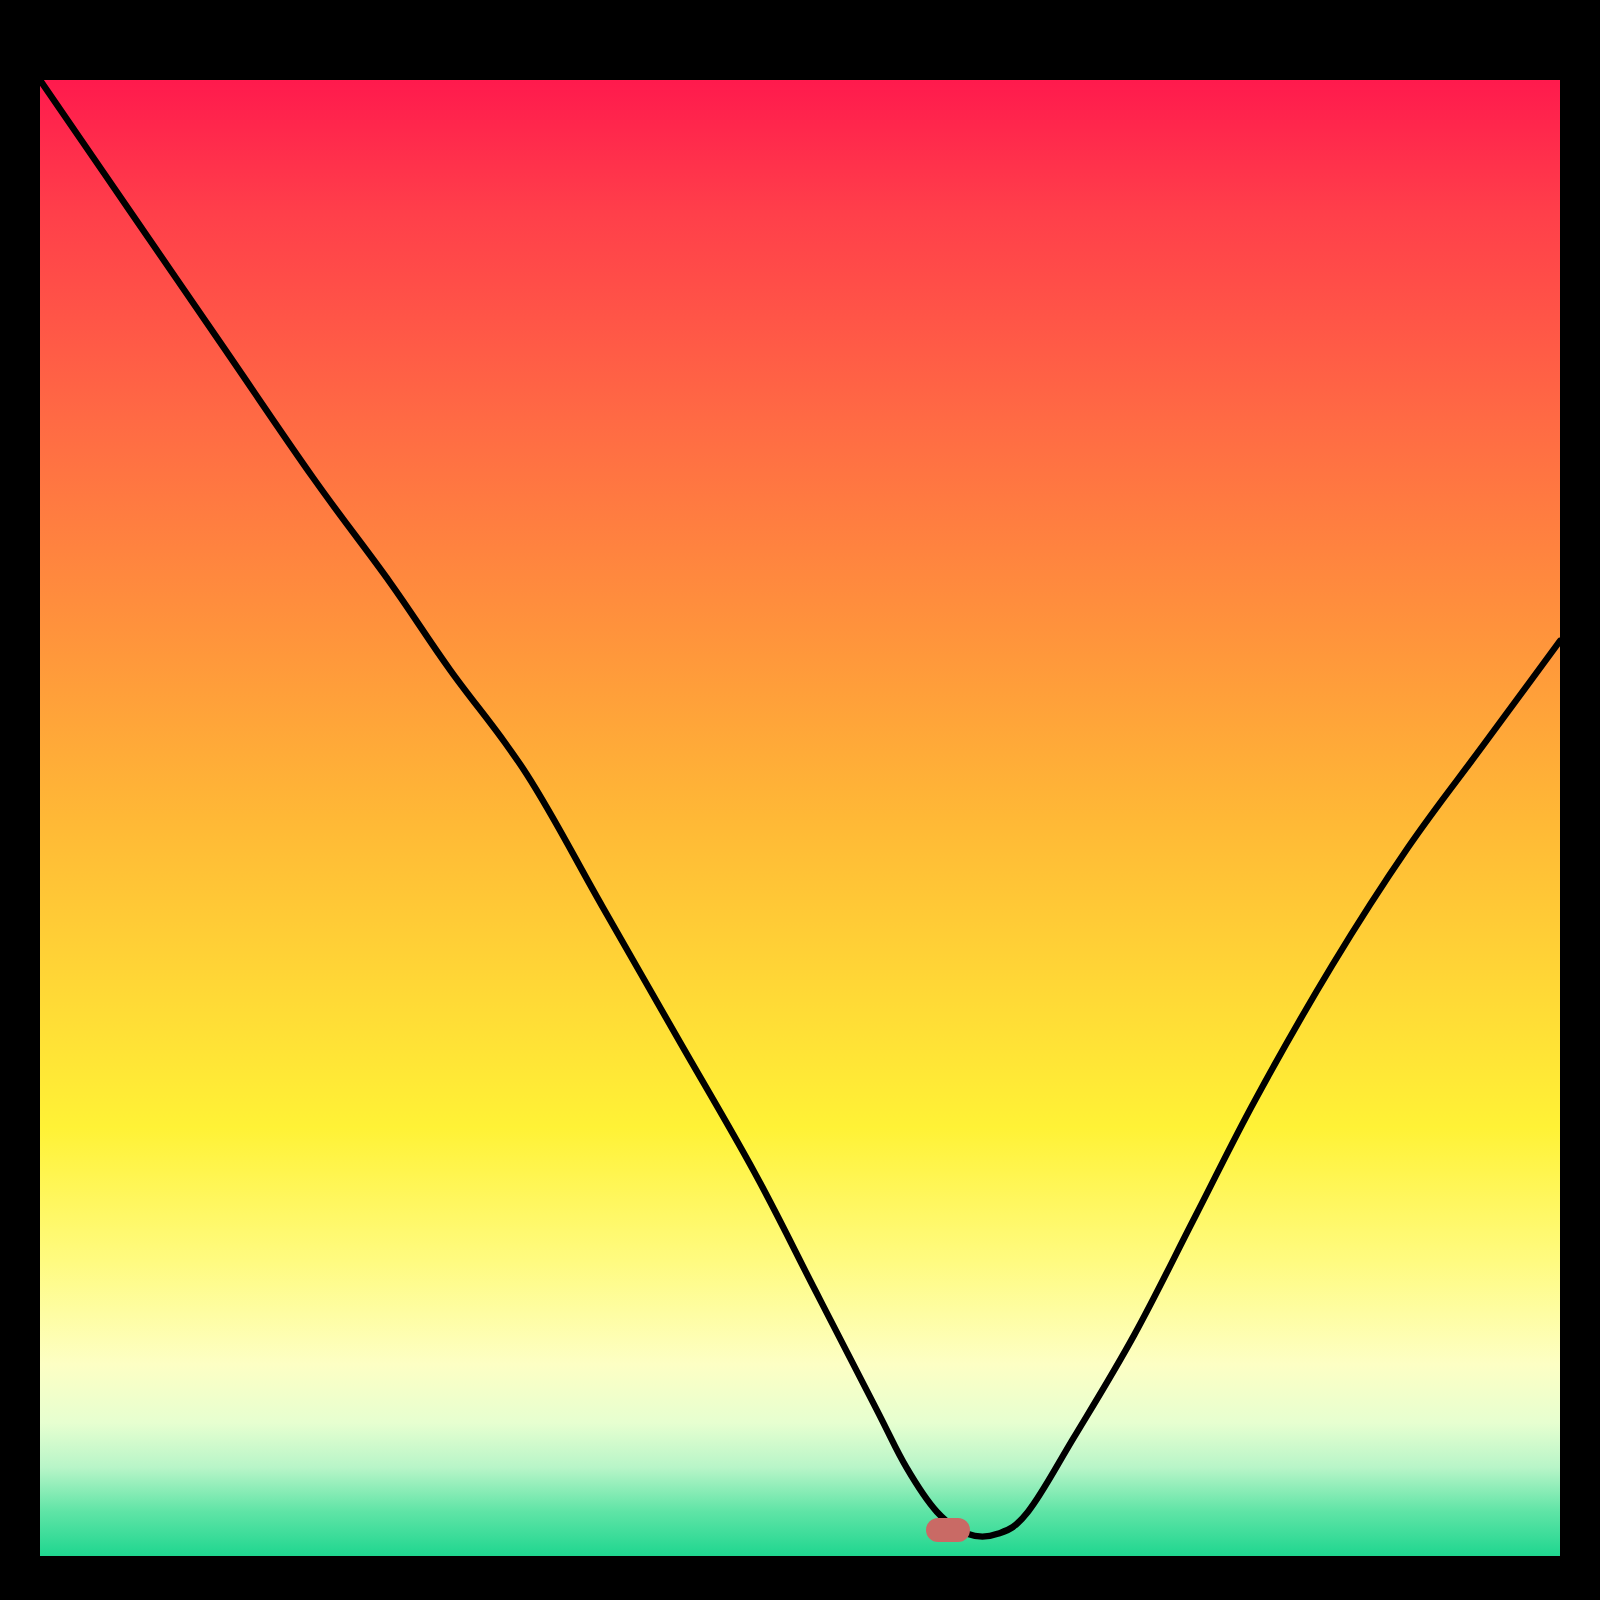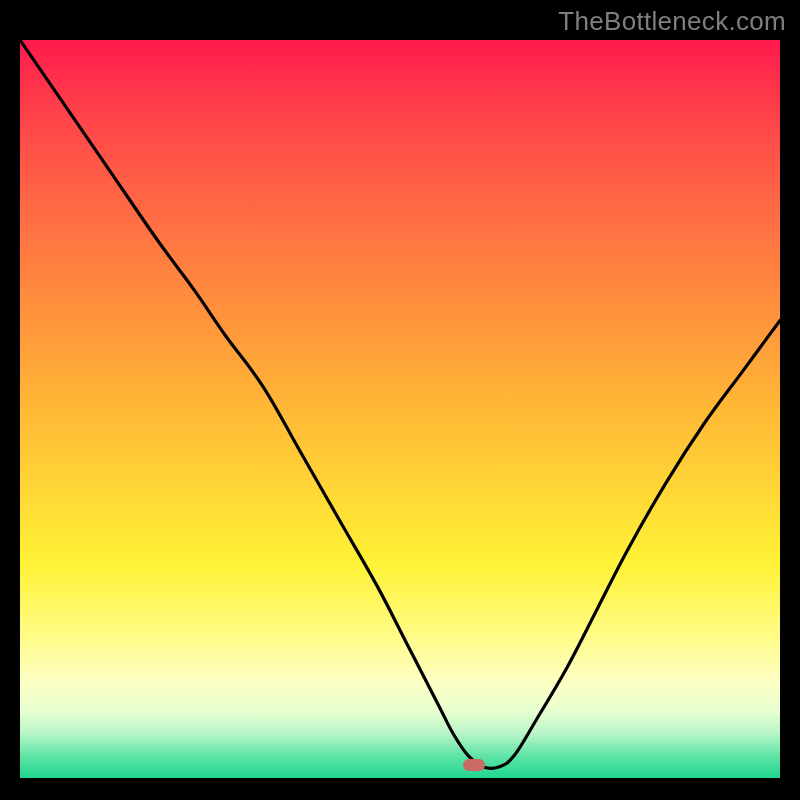--- a/index.html
+++ b/index.html
@@ -68,21 +68,20 @@
     border-radius: 6px;
     transform: translate(-50%, -50%);
     z-index: 10;
   }
 </style>
 </head>
 <body>
 
 <div class="frame">
 
-  <div class="watermark">TheBottleneck.com</div>
 
   <div class="plot-area">
     <div class="gradient"></div>
 
     <svg class="curve" viewBox="0 0 760 738" preserveAspectRatio="none">
       <path id="curve-path" d="M 0.00 0.00 C 8.21 11.96, 29.18 42.51, 45.60 66.42 C 62.02 90.33, 74.78 108.93, 91.20 132.84 C 107.62 156.75, 121.75 178.01, 136.80 199.26 C 151.85 220.51, 162.49 233.65, 174.80 250.92 C 187.11 268.19, 192.89 277.93, 205.20 295.20 C 217.51 312.47, 229.52 325.61, 243.20 346.86 C 256.88 368.11, 267.52 389.37, 281.20 413.28 C 294.88 437.19, 305.52 455.79, 319.20 479.70 C 332.88 503.61, 344.89 523.54, 357.20 546.12 C 369.51 568.70, 376.66 583.91, 387.60 605.16 C 398.54 626.41, 409.79 648.26, 418.00 664.20 C 426.21 680.14, 427.73 684.42, 433.20 693.72 C 438.67 703.02, 442.93 709.88, 448.40 715.86 C 453.87 721.84, 458.13 724.94, 463.60 726.93 C 469.07 728.92, 473.33 728.92, 478.80 726.93 C 484.27 724.94, 487.16 724.49, 494.00 715.86 C 500.84 707.23, 507.22 694.90, 516.80 678.96 C 526.38 663.02, 536.26 647.23, 547.20 627.30 C 558.14 607.37, 566.66 589.51, 577.60 568.26 C 588.54 547.01, 595.69 531.80, 608.00 509.22 C 620.31 486.64, 632.32 465.38, 646.00 442.80 C 659.68 420.22, 670.32 403.69, 684.00 383.76 C 697.68 363.83, 708.32 350.70, 722.00 332.10 C 735.68 313.50, 753.16 289.74, 760.00 280.44" fill="none" stroke="#000" stroke-width="3.2" stroke-linecap="round" stroke-linejoin="round"></path>
     </svg>
 
     <div class="marker" id="min-marker" style="left: 454.48px; top: 724.716px;"></div>
   </div>

